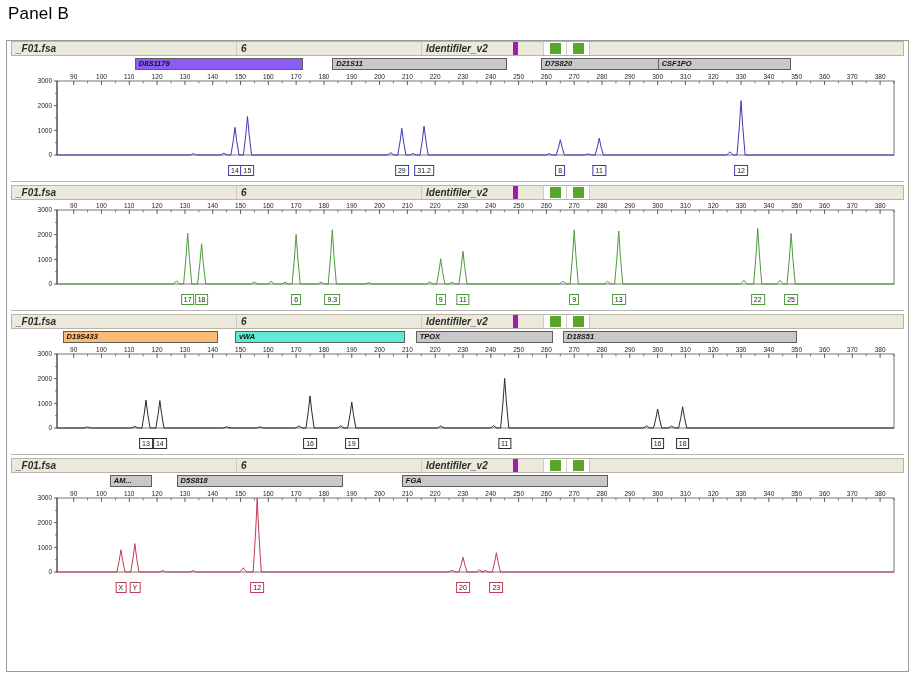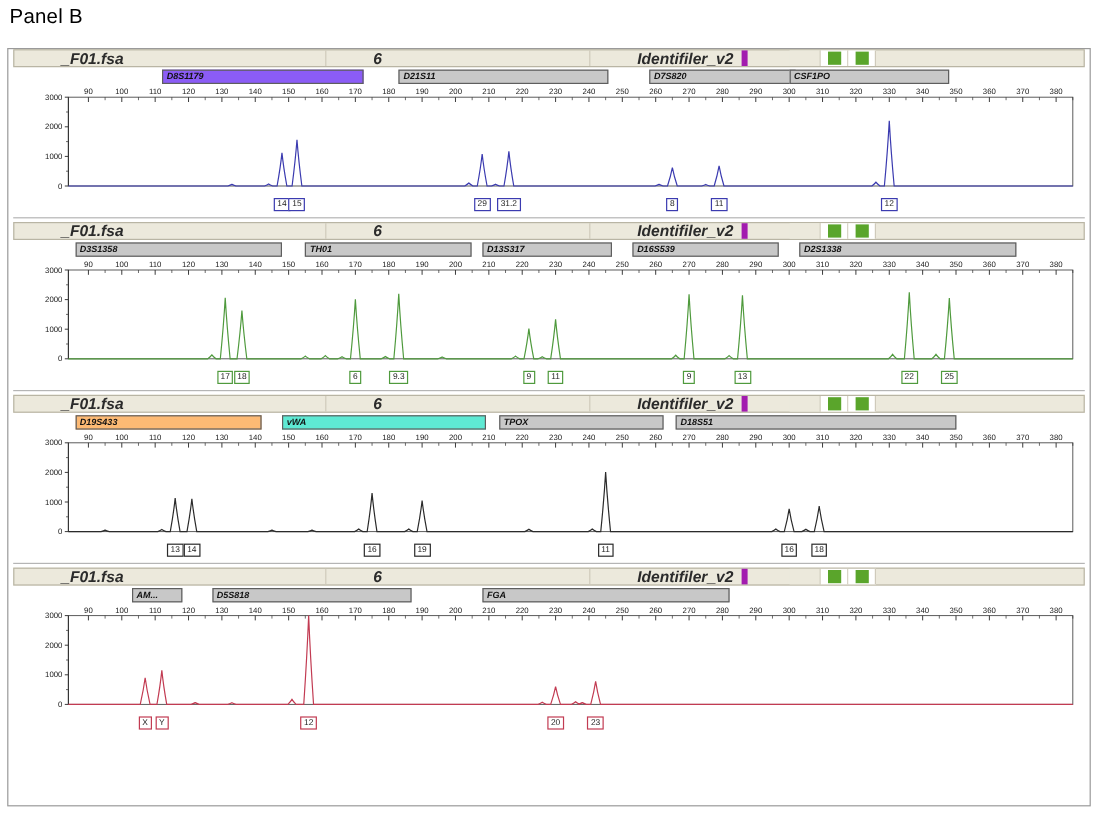--- a/index.html
+++ b/index.html
@@ -2,21 +2,21 @@
 <html><head>
 <meta charset="utf-8">
 <style>
   html,body{margin:0;padding:0;background:#ffffff;}
   body{width:917px;height:680px;font-family:"Liberation Sans",sans-serif;color:#000;}
   #root{position:relative;width:917px;height:680px;overflow:hidden;}
   .panel-title{position:absolute;left:8px;top:4px;font-size:17px;color:#000;letter-spacing:0.2px;}
   .frame{position:absolute;left:6px;top:40px;width:903px;height:632px;border:1px solid #9a9a9a;background:#fff;box-sizing:border-box;}
   .trace-block{position:relative;width:100%;box-sizing:border-box;}
   .meta-bar{position:relative;height:15px;background:#ece9dc;border:1px solid #b9b5a4;box-sizing:border-box;margin:0 4px;display:flex;align-items:center;}
-  .meta-cell{font-size:13px;font-weight:bold;font-style:italic;color:#2b2b2b;padding-left:4px;white-space:nowrap;overflow:hidden;height:100%;display:flex;align-items:center;box-sizing:border-box;margin-left:35px;}
+  .meta-cell{font-size:10px;font-weight:bold;font-style:italic;color:#2b2b2b;padding-left:4px;white-space:nowrap;overflow:hidden;height:100%;display:flex;align-items:center;box-sizing:border-box;}
   .mc-file{width:225px;border-right:1px solid #cfcabb;}
   .mc-num{width:185px;border-right:1px solid #cfcabb;}
   .mc-kit{width:96px;border-right:5px solid #a21caf;}
   .mc-gap{width:26px;border-right:1px solid #cfcabb;background:#ece9dc;}
   .sq-cell{width:23px;height:100%;background:#ffffff;border-right:1px solid #cfcabb;display:flex;align-items:center;justify-content:center;box-sizing:border-box;}
   .sq{width:11px;height:11px;background:#5aa52b;}
   .mc-tail{flex:1;}
   .marker-row{position:relative;height:13px;margin:2px 4px 0 4px;}
   .marker{position:absolute;top:0;height:12px;background:#c8c8c8;border:1px solid #5e5e5e;box-sizing:border-box;font-size:7.5px;font-weight:bold;font-style:italic;color:#111;line-height:10px;padding-left:3px;overflow:hidden;white-space:nowrap;}
   .plot-wrap{position:relative;margin:0 4px;}
@@ -178,27 +178,20 @@
             <div class="meta-cell mc-kit">Identifiler_v2</div>
             <div class="meta-cell mc-gap"></div>
             <div class="sq-cell">
               <span class="sq" style="background: rgb(90, 165, 43);"></span>
             </div>
             <div class="sq-cell">
               <span class="sq" style="background: rgb(90, 165, 43);"></span>
             </div>
             <div class="meta-cell mc-tail"></div>
           </div>
-          <div class="marker-row">
-            <div class="marker" style="left: 51.5615px; width: 172.405px; background: rgb(200, 200, 200);">D3S1358</div>
-            <div class="marker" style="left: 243.432px; width: 139.037px; background: rgb(200, 200, 200);">TH01</div>
-            <div class="marker" style="left: 390.811px; width: 108.449px; background: rgb(200, 200, 200);">D13S317</div>
-            <div class="marker" style="left: 515.944px; width: 122.352px; background: rgb(200, 200, 200);">D16S539</div>
-            <div class="marker" style="left: 654.98px; width: 180.748px; background: rgb(200, 200, 200);">D2S1338</div>
-          </div>
           <div class="plot-wrap">
             <svg class="plot-svg" width="887" height="94">
               <rect x="46" y="10" width="837" height="74" fill="none" stroke="#555" stroke-width="0.8"></rect>
               <line x1="62.6843853820598" x2="62.6843853820598" y1="10" y2="14" stroke="#333" stroke-width="0.8"></line>
               <text x="62.6843853820598" y="7.5" text-anchor="middle" font-size="6.5" font-family="&quot;Liberation Sans&quot;, sans-serif" fill="#222">90</text>
               <line x1="76.58803986710964" x2="76.58803986710964" y1="10" y2="12.5" stroke="#333" stroke-width="0.6"></line>
               <line x1="90.49169435215947" x2="90.49169435215947" y1="10" y2="14" stroke="#333" stroke-width="0.8"></line>
               <text x="90.49169435215947" y="7.5" text-anchor="middle" font-size="6.5" font-family="&quot;Liberation Sans&quot;, sans-serif" fill="#222">100</text>
               <line x1="104.3953488372093" x2="104.3953488372093" y1="10" y2="12.5" stroke="#333" stroke-width="0.6"></line>
               <line x1="118.29900332225914" x2="118.29900332225914" y1="10" y2="14" stroke="#333" stroke-width="0.8"></line>

